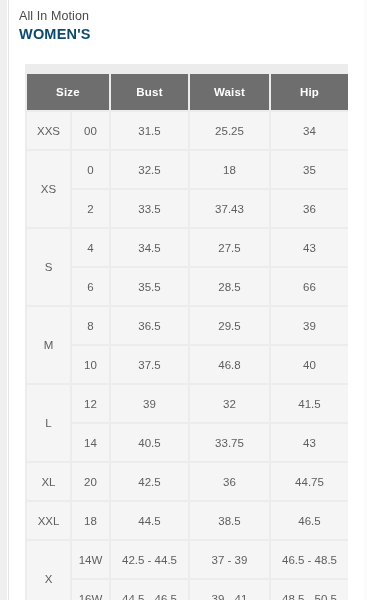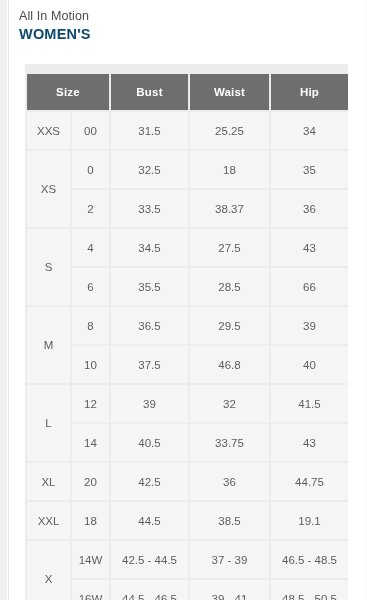--- a/index.html
+++ b/index.html
@@ -158,21 +158,21 @@
           <tr>
             <td rowspan="2">XS</td>
             <td>0</td>
             <td>32.5</td>
             <td>18</td>
             <td>35</td>
           </tr>
           <tr>
             <td>2</td>
             <td>33.5</td>
-            <td>38.37</td>
+            <td>37.43</td>
             <td>36</td>
           </tr>
           <tr>
             <td rowspan="2">S</td>
             <td>4</td>
             <td>34.5</td>
             <td>27.5</td>
             <td>43</td>
           </tr>
           <tr>
@@ -212,21 +212,21 @@
             <td>20</td>
             <td>42.5</td>
             <td>36</td>
             <td>44.75</td>
           </tr>
           <tr>
             <td rowspan="1">XXL</td>
             <td>18</td>
             <td>44.5</td>
             <td>38.5</td>
-            <td>19.1</td>
+            <td>46.5</td>
           </tr>
           <tr>
             <td rowspan="2">X</td>
             <td>14W</td>
             <td>42.5 - 44.5</td>
             <td>37 - 39</td>
             <td>46.5 - 48.5</td>
           </tr>
           <tr>
             <td>16W</td>

